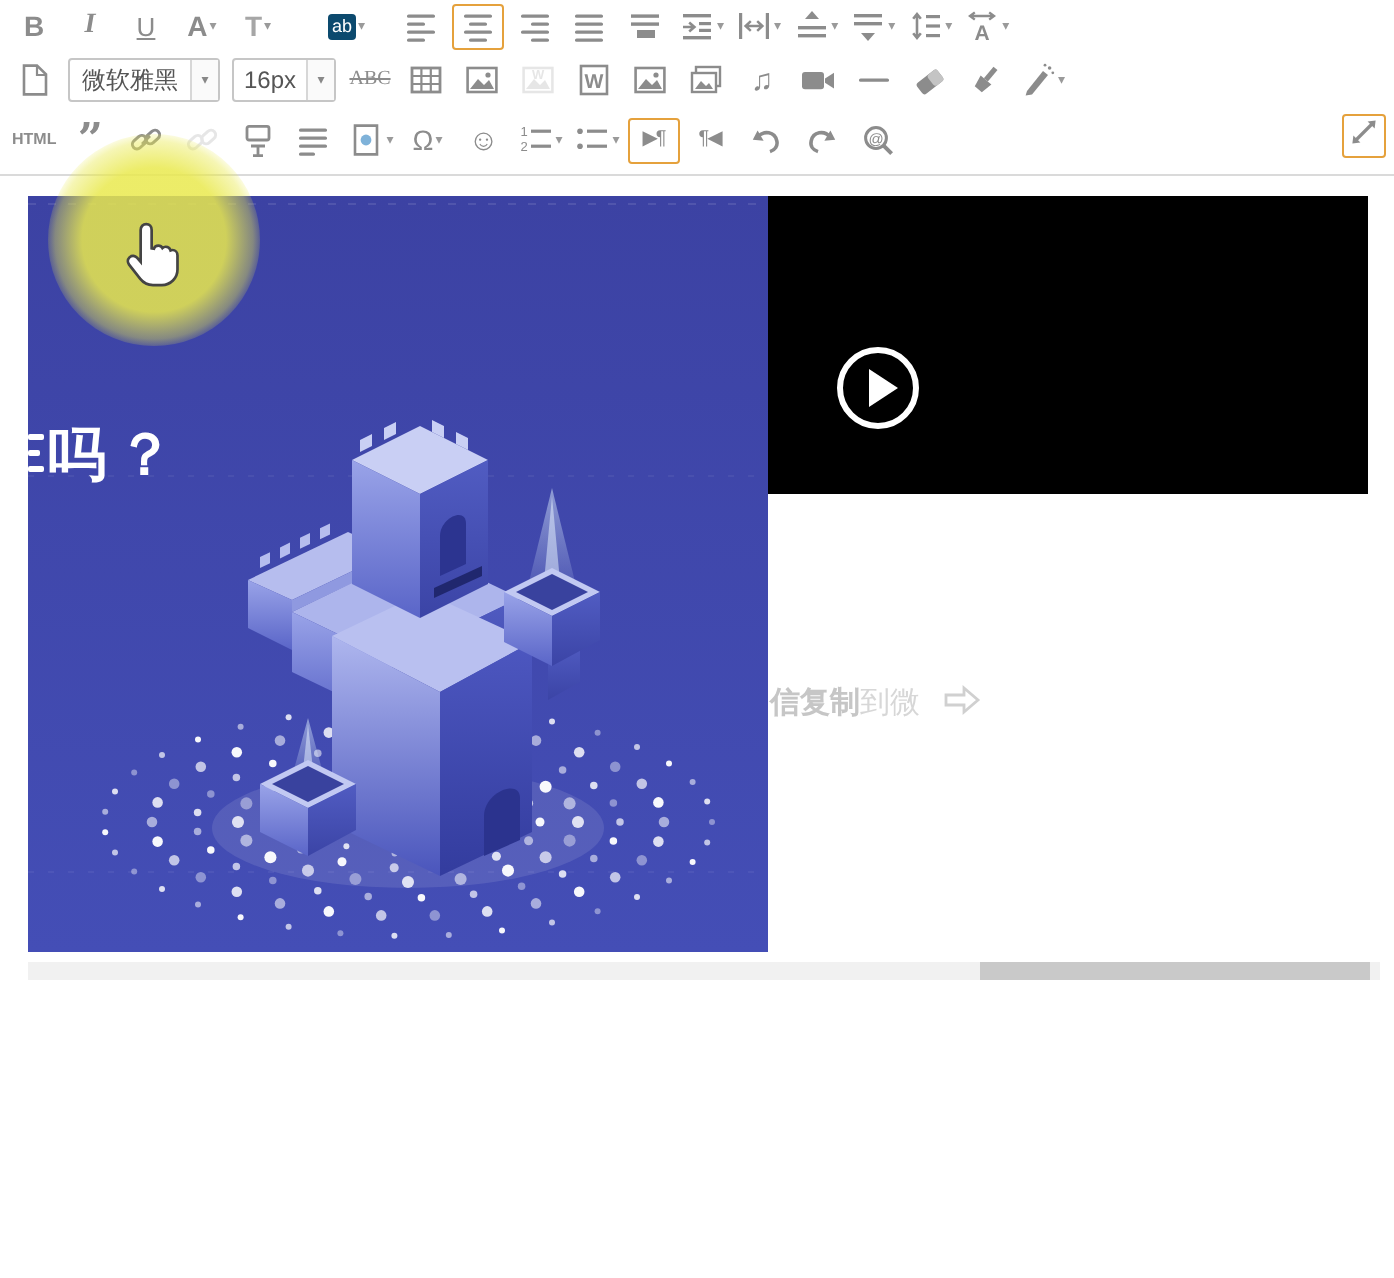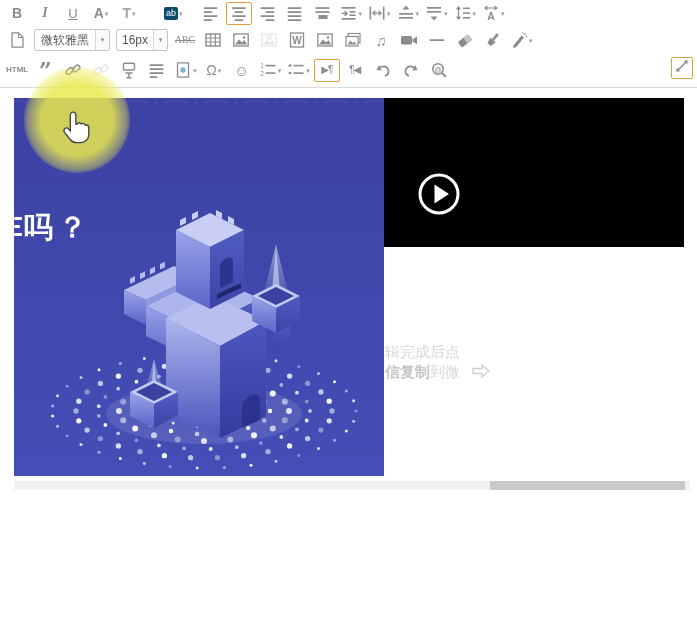--- a/index.html
+++ b/index.html
@@ -675,21 +675,20 @@
   </div>
 
   <div class="video">
     <svg class="play" viewBox="0 0 44 44">
       <circle cx="22" cy="22" r="19" fill="none" stroke="#fff" stroke-width="3"></circle>
       <polygon points="17.5,12.5 17.5,31.5 32,22" fill="#fff"></polygon>
     </svg>
   </div>
 
   <div class="instructions">
-    <div><span>辑完成后点</span></div>
     <div>
       <b>信复制</b><span>到微</span><svg class="arrow-right" width="20" height="16" viewBox="0 0 20 16">
           <path d="M2 5.5 H11 V2 L18 8 L11 14 V10.5 H2 Z" fill="none" stroke="#d0d0d0" stroke-width="1.4"></path>
         </svg>
     </div>
   </div>
 
   <div class="hscroll">
     <div class="hthumb"></div>
   </div>

